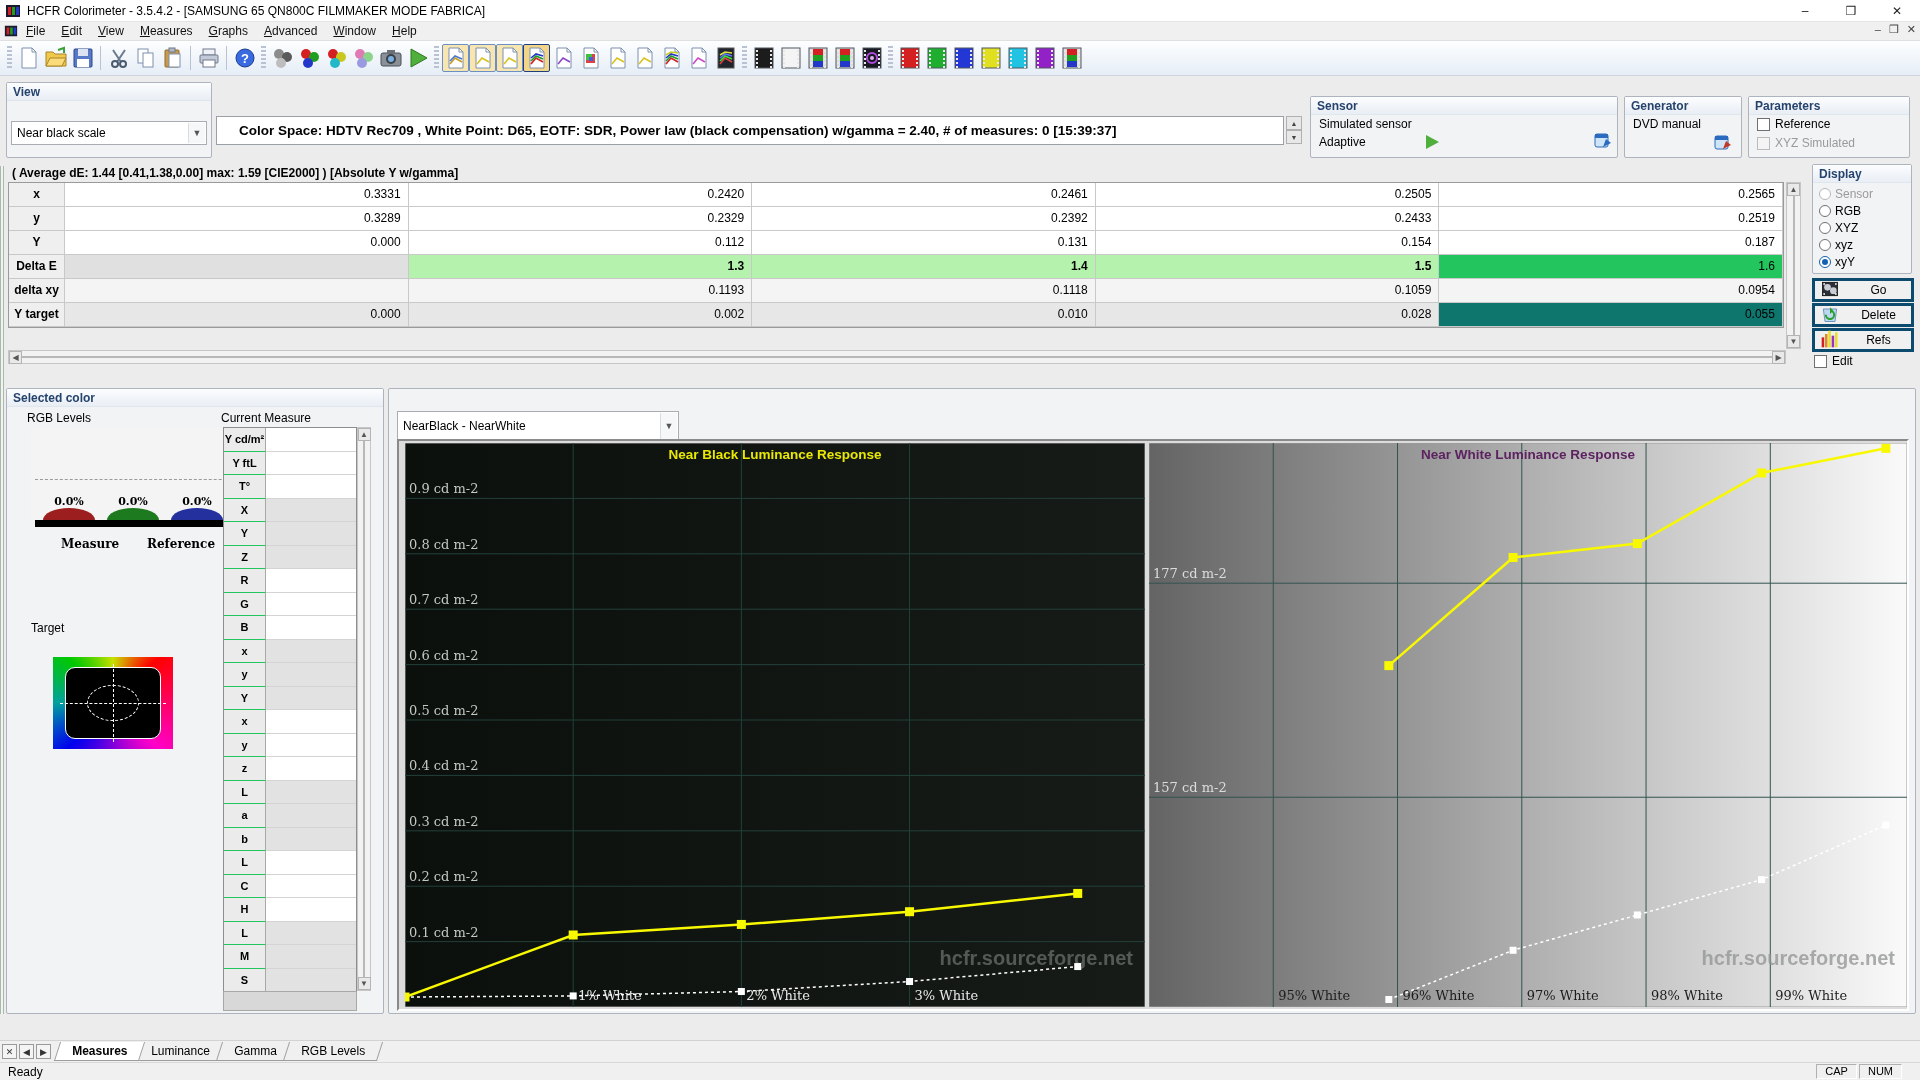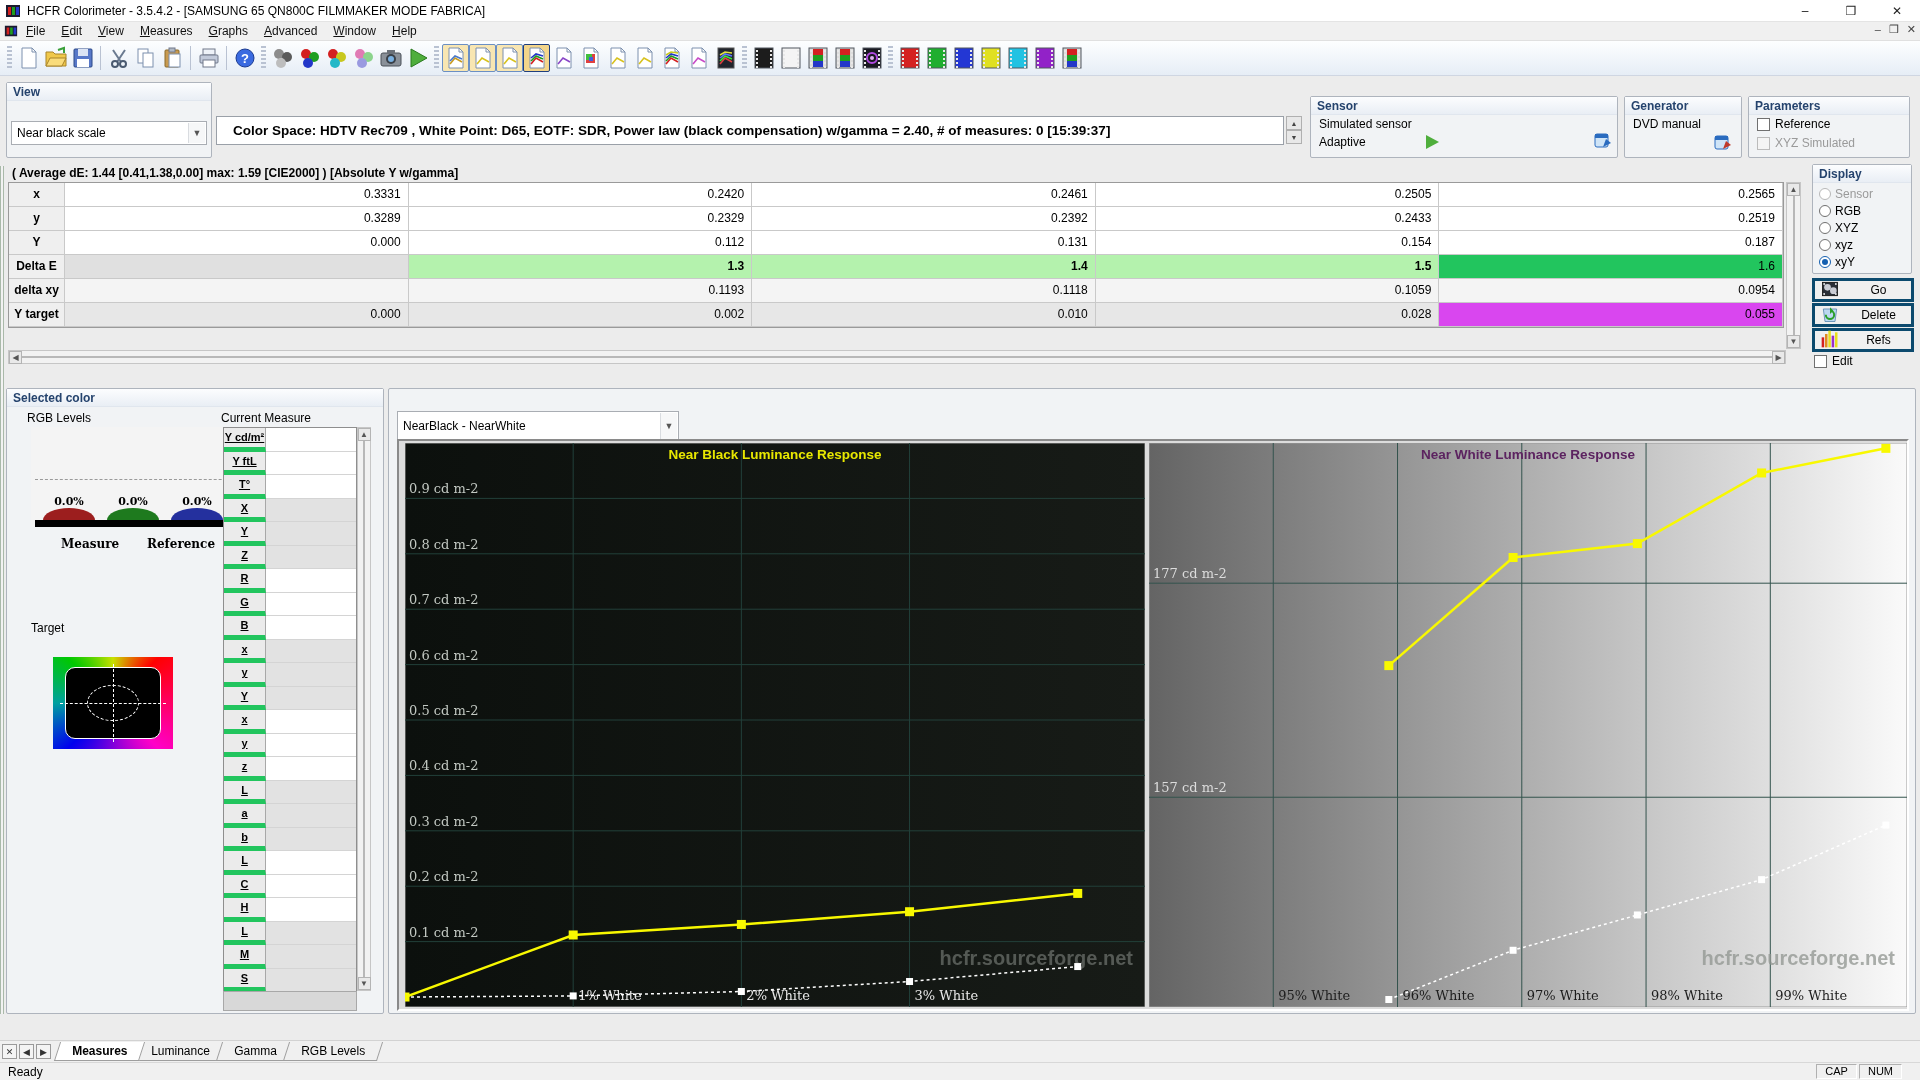--- a/index.html
+++ b/index.html
@@ -28,21 +28,21 @@
   .tbtn.pressed { background:#f8e6b2; border-color:#6b8fc4; }
   .tbtn.active { background:#f3d58a; border-color:#1f3e7e; }
 
   
   .gbox { border:1px solid #aeb4bd; background:#f1f3f5; border-radius:2px; }
   .gtitle { font-weight:bold; font-size:12px; color:#25436d; padding:2px 6px 1px; background:linear-gradient(#fcfdfe,#e9eef5); border-bottom:1px solid #e0e6ee; }
 
   .combo { background:#fff; border:1px solid #a9adb3; display:flex; align-items:center; font-size:12px; padding-left:5px; position:relative; }
   .combo .arrowbox { position:absolute; right:1px; top:1px; bottom:1px; width:17px; display:flex; align-items:center; justify-content:center; background:#f6f7f8; border-left:1px solid #d9dce0; color:#555; font-size:9px; }
 
-  .infobar { background:#fff; border:1px solid #9aa0a8; font-weight:bold; font-size:13.5px; display:flex; align-items:center; padding-left:16px; color:#000; white-space:nowrap; overflow:hidden; }
+  .infobar { background:#fff; border:1px solid #9aa0a8; font-weight:bold; font-size:13.5px; display:flex; align-items:center; padding-left:22px; color:#000; white-space:nowrap; overflow:hidden; }
   .spinner { display:flex; flex-direction:column; }
   .spinbtn { width:16px; height:14px; font-size:7px; display:flex; align-items:center; justify-content:center; background:#e8e8e8; border:1px solid #b0b0b0; color:#444; }
 
   
   .summary { font-weight:bold; font-size:12px; color:#000; }
   .mtable { border:1px solid #9a9a9a; background:#fff; }
   .mrow { display:flex; height:24px; }
   .mrow.header { height:22px; }
   .mcell { border-right:1px solid #c9c9c9; border-bottom:1px solid #c9c9c9; font-size:12px; line-height:23px; text-align:right; padding-right:7px; flex:1; background:#fff; }
   .mlabel { width:56px; flex:none; background:#efefef; font-weight:bold; text-align:center; padding-right:0; }
@@ -59,21 +59,21 @@
   .small { font-size:12px; color:#000; }
   .bars-area { background:#f4f4f4; }
   .dash-line { border-top:1px dashed #9a9a9a; }
   .mound { position:absolute; width:52px; height:12px; border-radius:50% 50% 0 0 / 100% 100% 0 0; }
   .mound-label { position:absolute; font:bold 11px "DejaVu Serif",serif; width:52px; text-align:center; }
   .baseline { position:absolute; background:#000; }
   .serifb { font:bold 12px "DejaVu Serif",serif; }
 
   .cm-table { border:1px solid #8e8e8e; }
   .cm-row { display:flex; height:23.5px; }
-  .cm-label { width:42px; background:#ebebeb; border-right:1px solid #a8a8a8; border-bottom:5px solid #22c55e; font:bold 11px "Liberation Sans",sans-serif; display:flex; align-items:center; justify-content:center;text-decoration:underline; }
+  .cm-label { width:42px; background:#ebebeb; border-right:1px solid #a8a8a8; border-bottom:1px solid #22c55e; font:bold 11px "Liberation Sans",sans-serif; display:flex; align-items:center; justify-content:center; }
   .cm-val { flex:1; border-bottom:1px solid #d4d4d4; background:#fff; }
   .cm-val.g { background:#e2e2e2; }
 
   .target-box { background:conic-gradient(from 45deg, #ff0000, #ff00c8 90deg, #0000ee 180deg, #00a0a0 225deg, #00c800 270deg, #c8e000 315deg, #ff0000 360deg); position:relative; }
   .target-inner { position:absolute; left:12px; top:10px; right:12px; bottom:10px; background:#000; border:1px solid #fff; border-radius:10px; }
   .t-hline { position:absolute; left:-6px; right:-6px; top:50%; border-top:1px dashed #fff; }
   .t-vline { position:absolute; top:-4px; bottom:-4px; left:50%; border-left:1px dashed #fff; }
   .t-ellipse { position:absolute; left:22%; top:24%; width:56%; height:52%; border:1px dashed #fff; border-radius:50%; }
 
   
@@ -619,21 +619,21 @@
       <div class="mcell" style="background: rgb(244, 244, 244);">0.1118</div>
       <div class="mcell" style="background: rgb(244, 244, 244);">0.1059</div>
       <div class="mcell" style="background: rgb(244, 244, 244);">0.0954</div>
     </div>
     <div class="mrow">
       <div class="mcell mlabel">Y target</div>
       <div class="mcell" style="background: rgb(231, 231, 231);">0.000</div>
       <div class="mcell" style="background: rgb(231, 231, 231);">0.002</div>
       <div class="mcell" style="background: rgb(231, 231, 231);">0.010</div>
       <div class="mcell" style="background: rgb(231, 231, 231);">0.028</div>
-      <div class="mcell" style="background: #d946ef;">0.055</div>
+      <div class="mcell" style="background: #0f766e;">0.055</div>
     </div>
   </div>
 <div class="abs vscroll" id="table-vscroll" style="left:1786px;top:182px;width:15px;height:167px;flex-direction:column;">
     <div class="scrollbtn" style="width: 13px; height: 13px; font-size: 8px; flex: 0 0 auto;">▲</div>
     <div class="sthumb"></div>
     <div class="scrollbtn" style="width: 13px; height: 13px; font-size: 8px; flex: 0 0 auto;">▼</div>
   </div>
 <div class="abs hscroll" id="table-hscroll" style="left:8px;top:350px;width:1778px;height:14px;">
     <div class="scrollbtn" style="width: 13px; height: 13px; font-size: 8px; flex: 0 0 auto;">◀</div>
     <div class="sthumb"></div>

